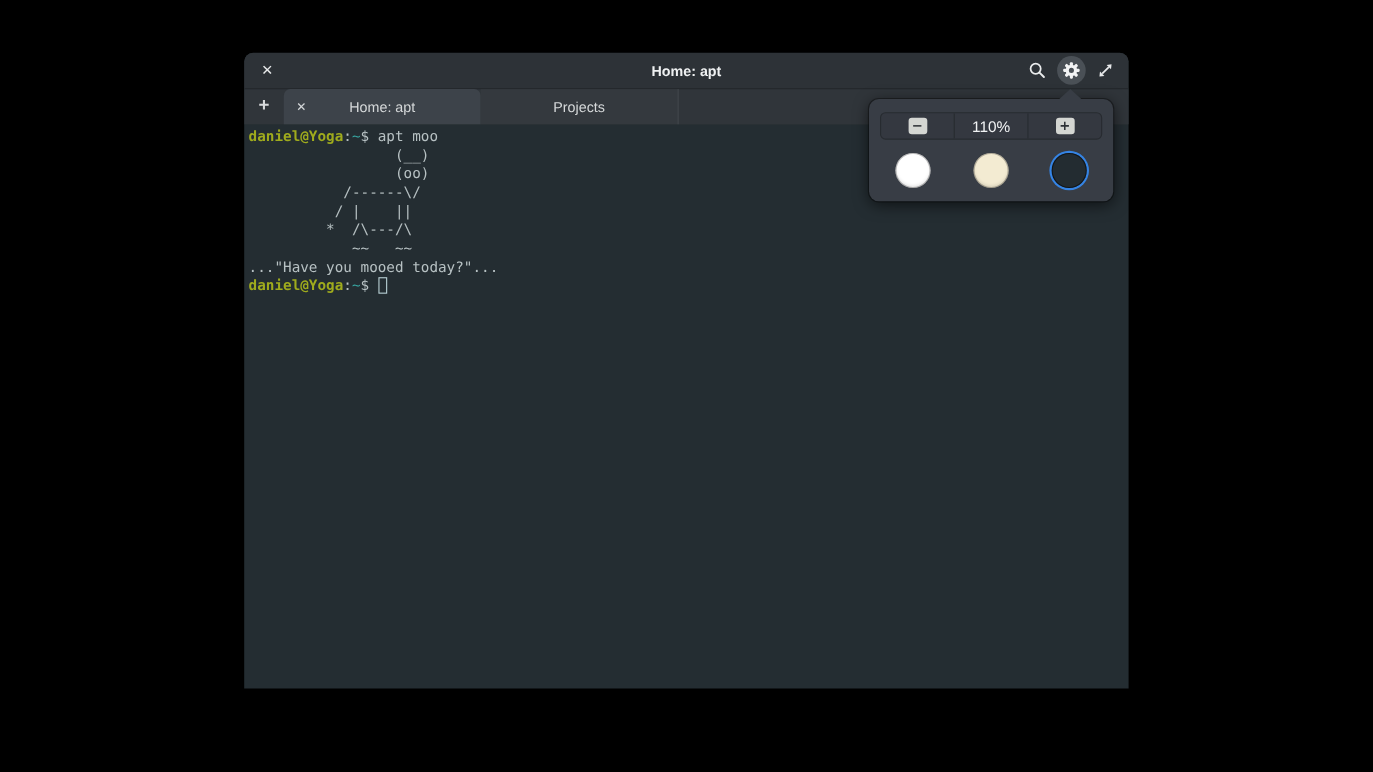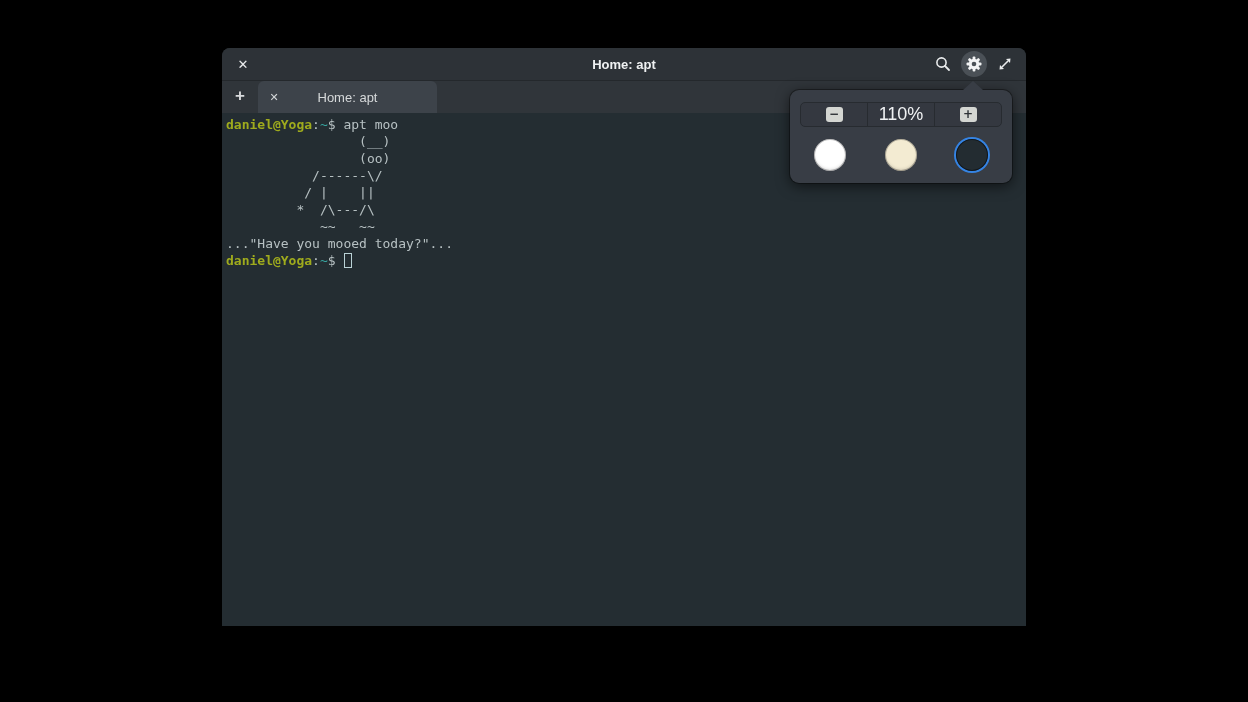--- a/index.html
+++ b/index.html
@@ -145,21 +145,21 @@
     background: rgba(0,0,0,0.07);
     overflow: hidden;
   }
   .zoom-cell {
     flex: 1;
     display: flex; align-items: center; justify-content: center;
     border: none; background: transparent;
     cursor: pointer;
   }
   .zoom-cell + .zoom-cell { border-left: 1px solid #272b30; }
-  .zoom-level { color: #f0f2f3; font-size: 18px; }
+  .zoom-level { color: #f0f2f3; font-size: 14px; }
   .keycap {
     width: 17px; height: 15px;
     background: #d4d6d2;
     border-radius: 3px;
     color: #2d3136;
     font-size: 12px; font-weight: bold;
     line-height: 14px;
     text-align: center;
     font-family: "DejaVu Sans", sans-serif;
   }
@@ -225,20 +225,23 @@
           </span>
         </button>
       </div>
     </div>
 
     <div class="tabbar">
       <button class="newtab-btn">+</button>
       <div class="tab active">
         <button class="tab-close">✕</button>
         <span>Home: apt</span>
+      </div>
+      <div class="tab inactive">
+        <span>Projects</span>
       </div>
       <div class="tabbar-filler"></div>
     </div>
 
     <div class="terminal" id="terminal"><div><span class="seg user">daniel@Yoga</span><span class="seg plain">:</span><span class="seg path">~</span><span class="seg plain">$ </span><span class="seg plain">apt moo</span></div><div><span class="seg plain">                 (__)</span></div><div><span class="seg plain">                 (oo)</span></div><div><span class="seg plain">           /------\/</span></div><div><span class="seg plain">          / |    ||</span></div><div><span class="seg plain">         *  /\---/\</span></div><div><span class="seg plain">            ~~   ~~</span></div><div><span class="seg plain">..."Have you mooed today?"...</span></div><div><span class="seg user">daniel@Yoga</span><span class="seg plain">:</span><span class="seg path">~</span><span class="seg plain">$ </span><span class="cursor"></span></div></div>
   </div>
 
   <div class="popover">
     <div class="popover-arrow"></div>
     <div class="zoom-row">

